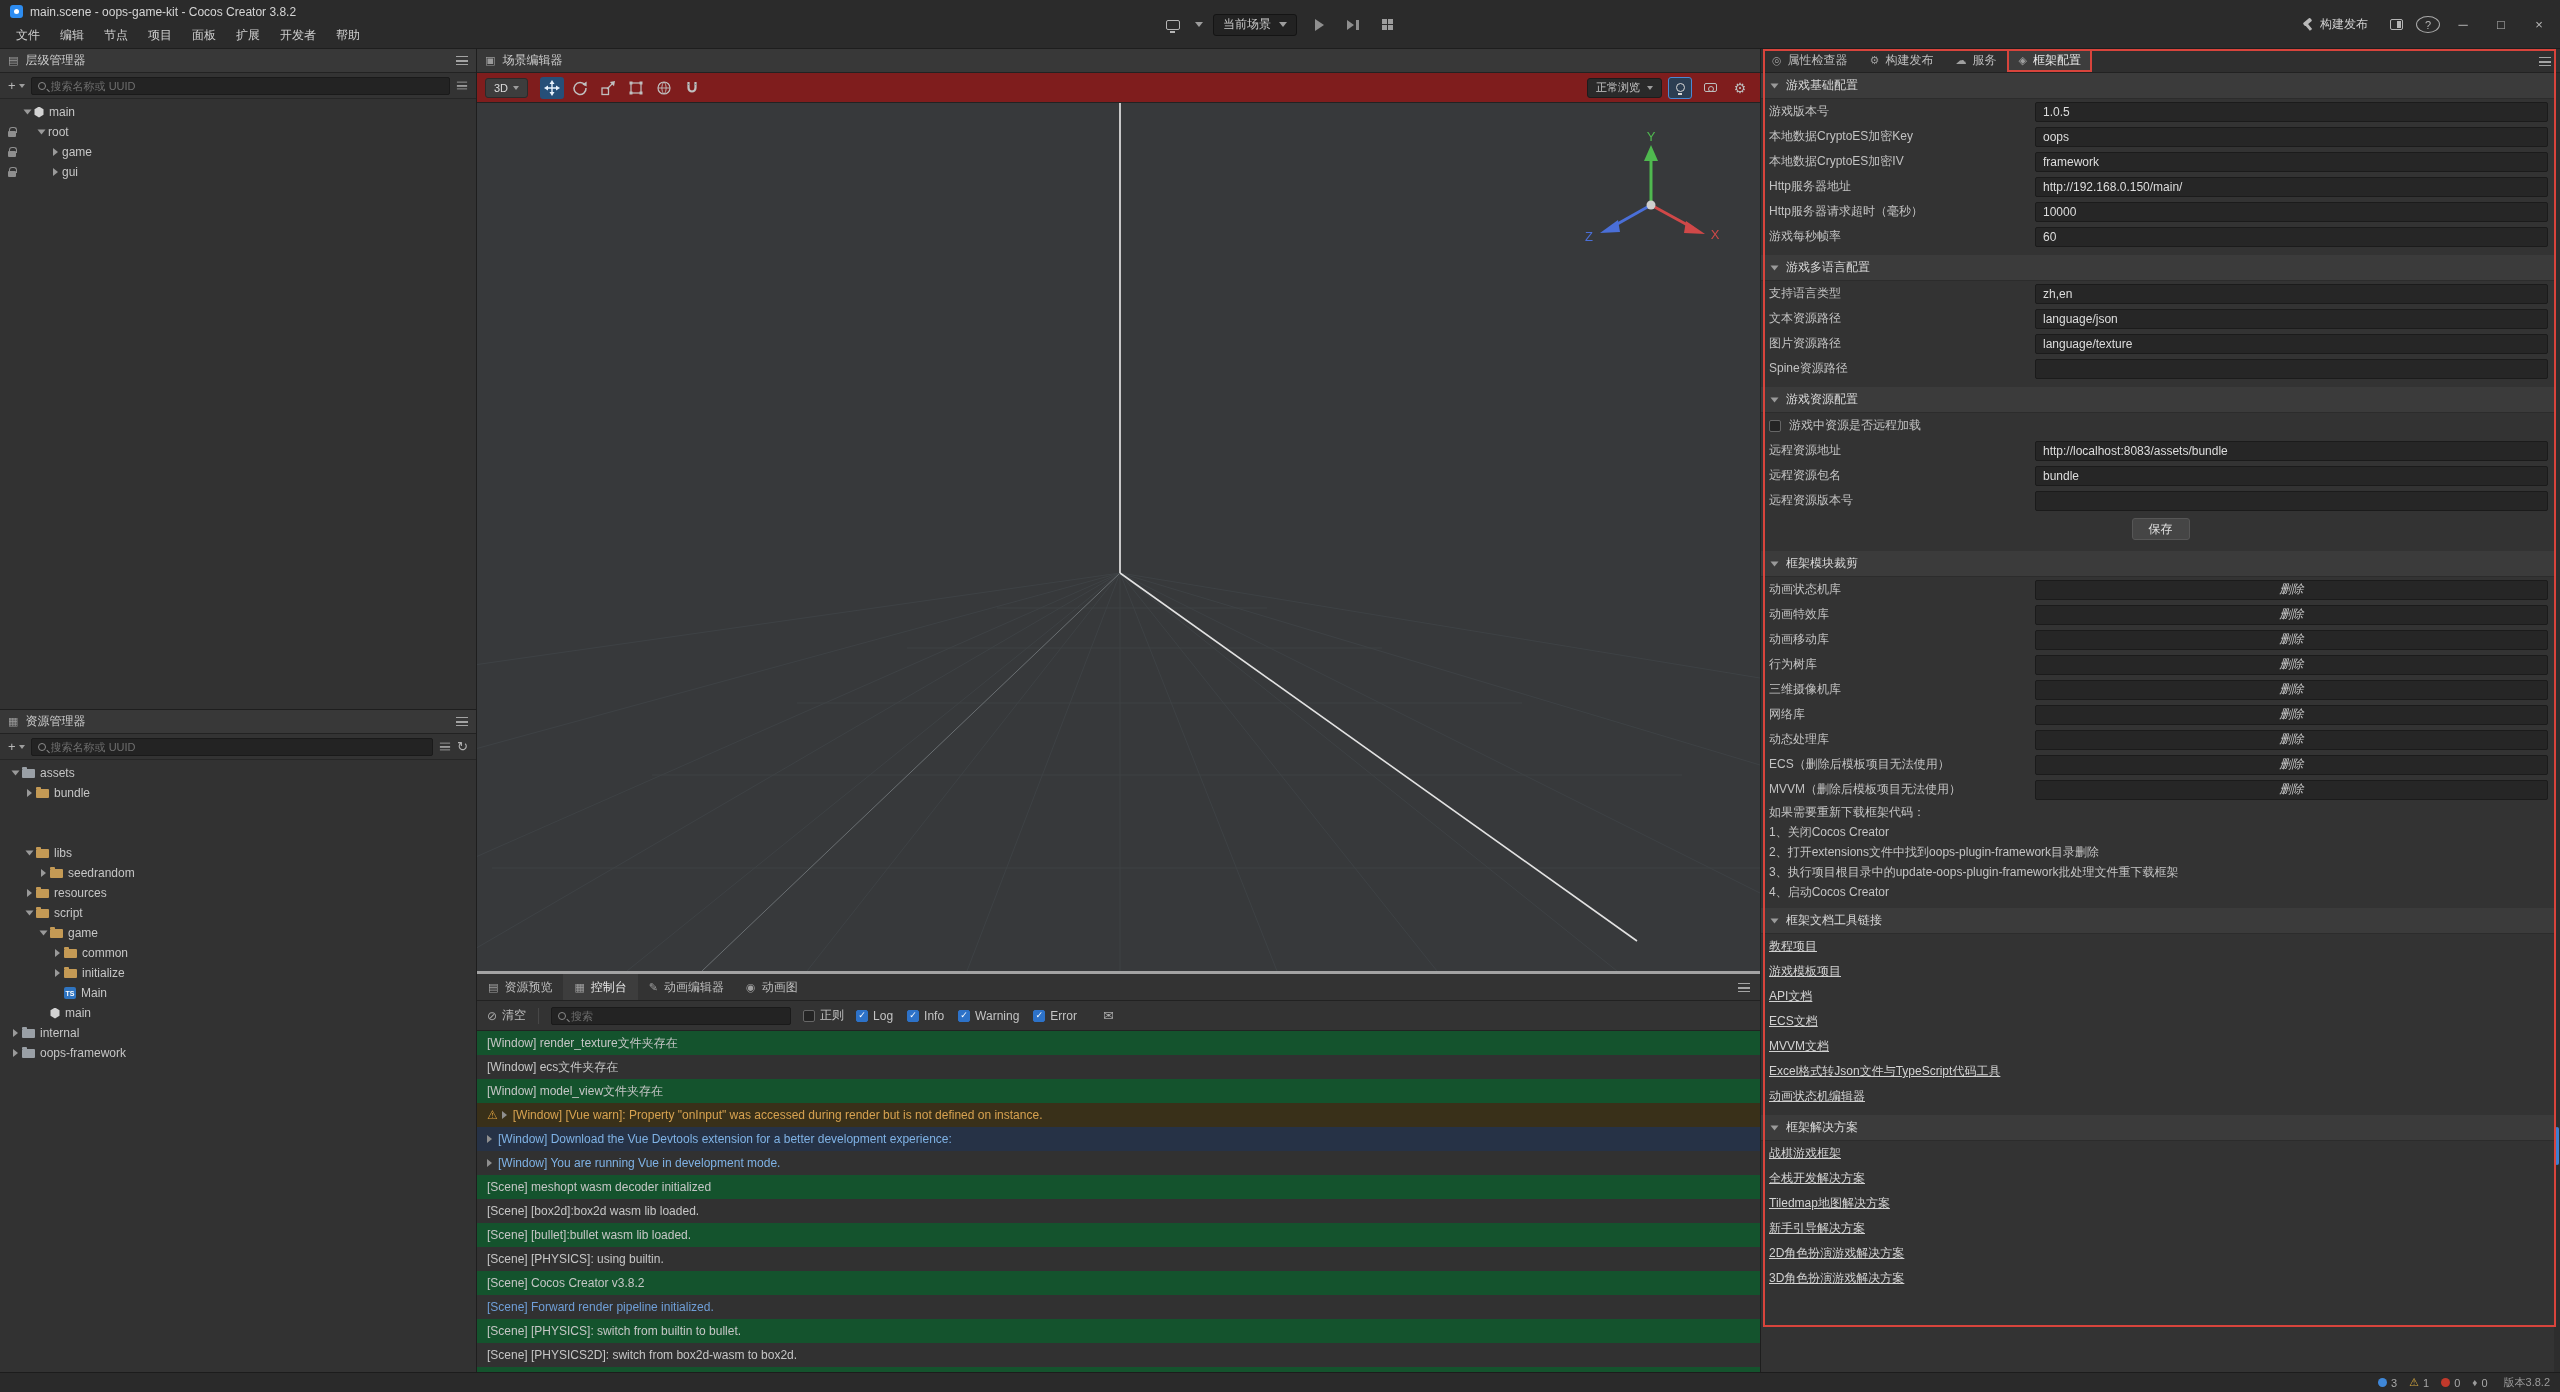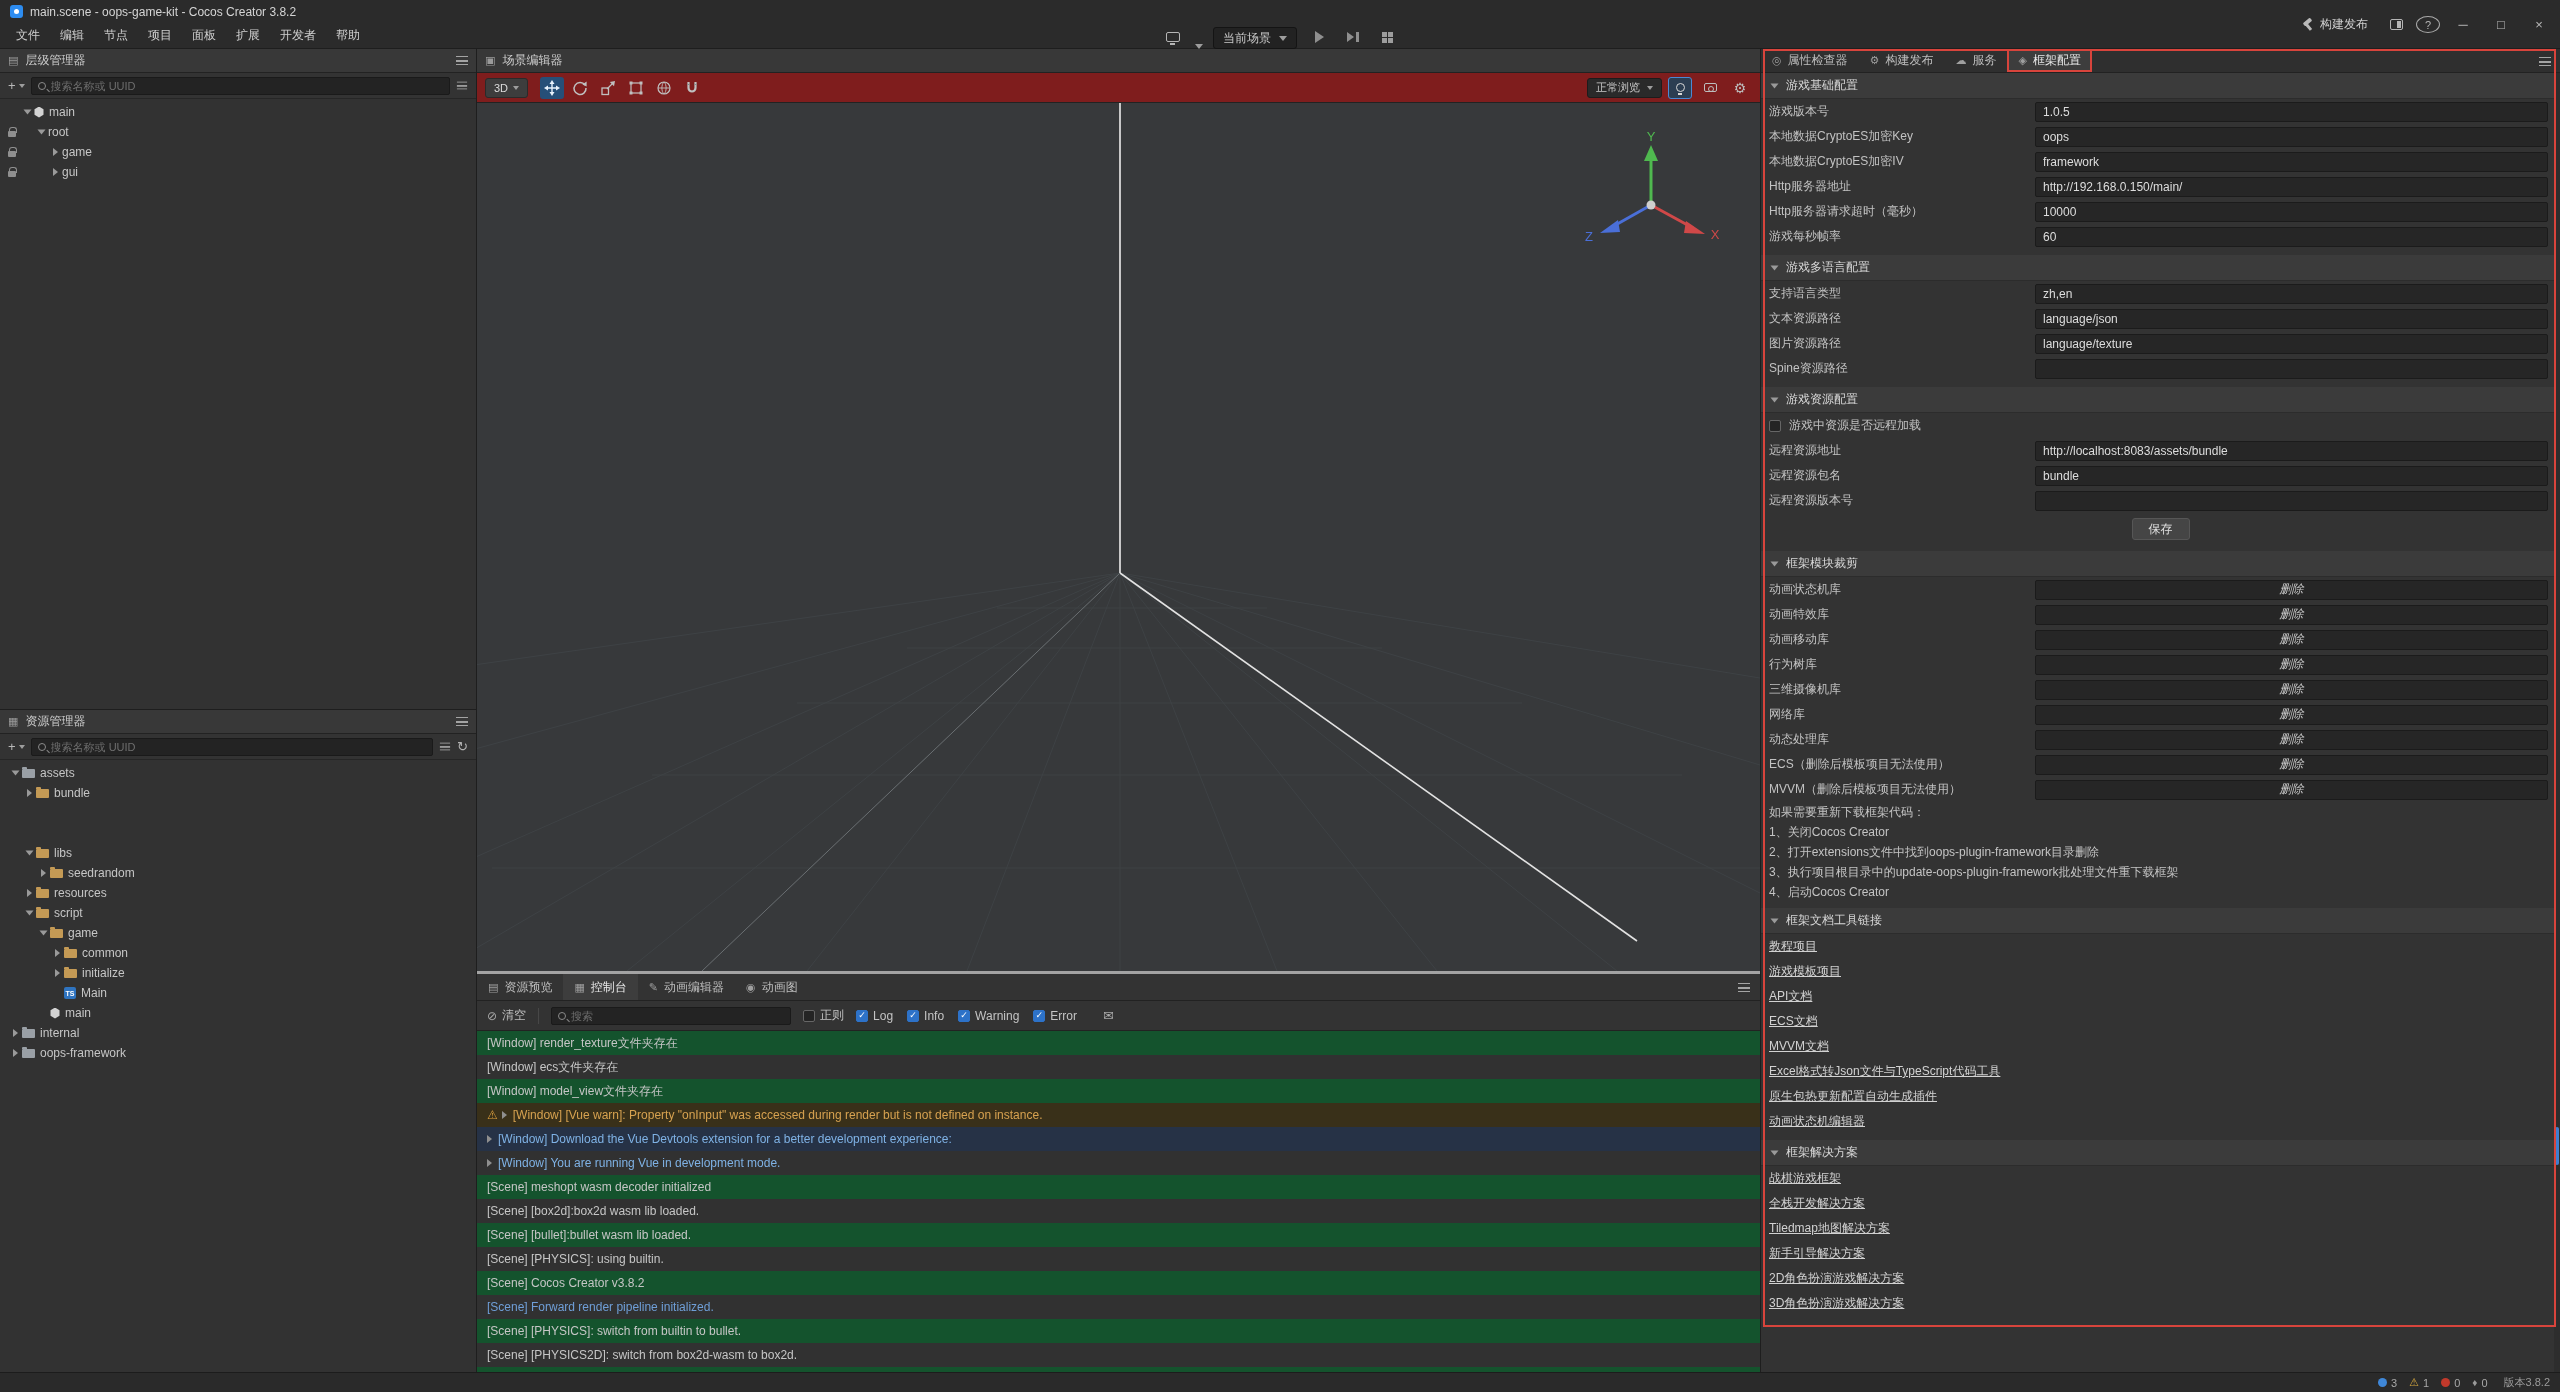--- a/index.html
+++ b/index.html
@@ -10,21 +10,21 @@
   
   .titlebar { position:relative; height:49px; background:#2b2b2b; border-bottom:1px solid #1e1e1e; flex:0 0 49px; }
   .tb-left { position:absolute; left:0; top:0; height:100%; display:flex; flex-direction:column; }
   .title-row { display:flex; align-items:center; gap:7px; height:24px; padding-left:10px; }
   .app-logo { width:13px; height:13px; border-radius:3px; background:#2d8cf0; position:relative; }
   .app-logo::after { content:""; position:absolute; left:4px; top:4px; width:5px; height:5px; border-radius:50%; background:#fff; }
   .app-title { color:#d5d5d5; font-size:12px; white-space:nowrap; }
   .menu-row { display:flex; align-items:center; height:25px; padding-left:6px; }
   .menu-item { padding:0 10px; color:#cfcfcf; font-size:12px; cursor:default; }
 
-  .tb-center { position:absolute; left:50%; top:0; transform:translateX(-50%); height:49px; display:flex; align-items:flex-end; gap:10px; }
+  .tb-center { position:absolute; left:50%; top:0; transform:translateX(-50%); height:49px; display:flex; align-items:center; gap:10px; }
   .hd-icon { display:inline-flex; align-items:center; justify-content:center; min-width:24px; height:24px; color:#b9b9b9; }
   .monitor { width:14px; height:10px; border:1.4px solid #b5b5b5; border-radius:2px; position:relative; }
   .monitor::after { content:""; position:absolute; left:3px; bottom:-4px; width:5px; height:2px; background:#b5b5b5; }
   .chev { width:0; height:0; border-left:4px solid transparent; border-right:4px solid transparent; border-top:5px solid #9d9d9d; display:inline-block; }
   .scene-select { display:flex; align-items:center; gap:8px; height:22px; padding:0 9px; background:#222; border:1px solid #141414; border-radius:3px; color:#c9c9c9; }
   .tri { width:0; height:0; border-top:6px solid transparent; border-bottom:6px solid transparent; border-left:9px solid #8f8f8f; display:inline-block; }
   .tri.small { border-top-width:5px; border-bottom-width:5px; border-left-width:7px; }
   .stepbar { width:2.5px; height:10px; background:#8f8f8f; margin-left:2px; display:inline-block; }
   .grid4 { width:11px; height:11px; display:inline-block; background:
       linear-gradient(#9d9d9d,#9d9d9d) 0 0/5px 5px no-repeat,
@@ -813,23 +813,20 @@
               <div class="link-row">
                 <a class="link">ECS文档</a>
               </div>
               <div class="link-row">
                 <a class="link">MVVM文档</a>
               </div>
               <div class="link-row">
                 <a class="link">Excel格式转Json文件与TypeScript代码工具</a>
               </div>
               <div class="link-row">
-                <a class="link">原生包热更新配置自动生成插件</a>
-              </div>
-              <div class="link-row">
                 <a class="link">动画状态机编辑器</a>
               </div>
           </div>
         </div>
 
         <div class="sec">
           <div class="sec-head">
             <span class="tw"></span>
             <span>框架解决方案</span>
           </div>

